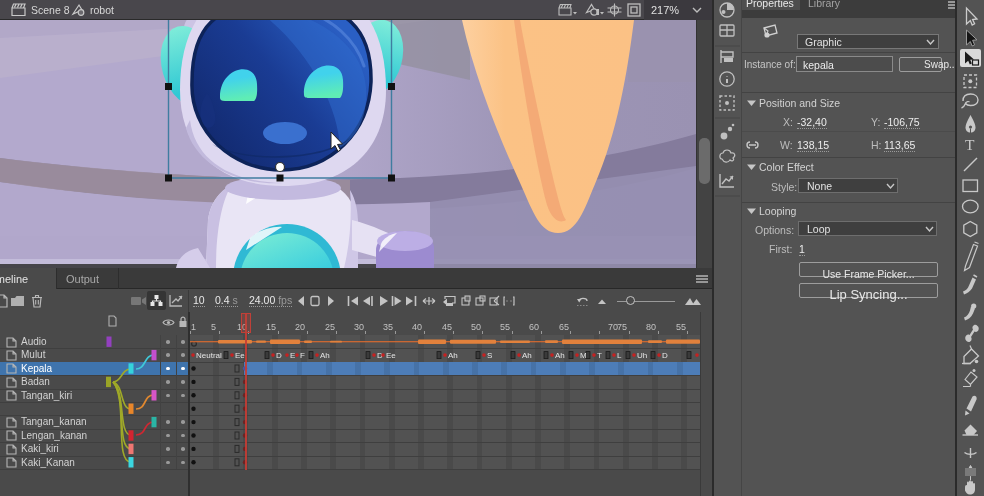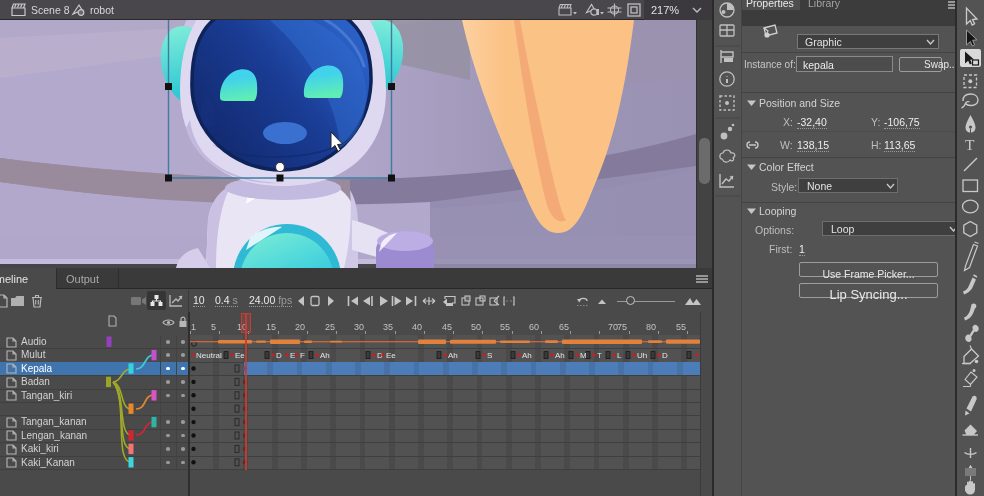--- a/index.html
+++ b/index.html
@@ -529,21 +529,21 @@
     <path d="M6,174 V187 H20" stroke-width="1.4"></path>
     <path d="M8,184 L12,179 L15,181 L19,176" stroke-width="1.4"></path>
     <path d="M19,176 L19,180 L15.5,176.5 Z" fill="#c0c0c0" stroke="none"></path>
   </g>
 </svg>
 </div>
 <div class="abs" style="left:741px;top:0;width:1px;height:496px;background:#454545;"></div>
 
 <div class="abs" id="props" style="left:742px;top:0;width:213px;height:496px;background:#535353;">
 
-  <div class="abs" style="left:0;top:0;width:213px;height:26px;background:#3c3c3c;">
+  <div class="abs" style="left:0;top:0;width:213px;height:18px;background:#3c3c3c;">
     <div class="abs" style="left:0;top:0;width:58px;height:10px;background:#4e4e4e;"></div>
     <div class="abs" style="left:4px;top:-3px;font-size:10.5px;color:#e8e8e8;white-space:nowrap;">Properties</div>
     <div class="abs" style="left:66px;top:-3px;font-size:10.5px;color:#a2a2a2;white-space:nowrap;">Library</div>
     <svg class="abs" style="left:206px;top:1px;" width="11" height="8" viewBox="0 0 11 8">
           <path d="M0,1 H11 M0,4 H11 M0,7 H11" stroke="#b5b5b5" stroke-width="1.3"></path>
         </svg>
   </div>
 
   <svg class="abs" style="left:18px;top:23px;" width="19" height="17" viewBox="0 0 19 17">
     <path d="M4,5 L15,2 L17,10 L6,13 Z" fill="none" stroke="#d0d0d0" stroke-width="1.3"></path>
@@ -598,21 +598,21 @@
           <path d="M1,1 L4.5,5 L8,1" fill="none" stroke="#c8c8c8" stroke-width="1.4"></path>
         </svg>
   </div>
   <div class="abs" style="left:0;top:202px;width:213px;height:1px;background:#434343;"></div>
 
   <svg class="abs" style="left:5px;top:208px;" width="9" height="6" viewBox="0 0 9 6">
         <path d="M0,0.5 L9,0.5 L4.5,6 Z" fill="#c6c6c6"></path>
       </svg>
   <div class="abs" style="left:17px;top:205px;font-size:10.5px;color:#d2d2d2;">Looping</div>
   <div class="abs" style="left:13px;top:224px;font-size:10.5px;color:#bdbdbd;">Options:</div>
-  <div class="abs" style="left:56px;top:221px;width:139px;height:15px;background:#3f3f3f;border:1px solid #6e6e6e;margin-left:24px;">
+  <div class="abs" style="left:56px;top:221px;width:139px;height:15px;background:#3f3f3f;border:1px solid #6e6e6e;">
     <div class="abs" style="left:8px;top:1px;font-size:10.5px;color:#e2e2e2;">Loop</div>
     <svg class="abs" style="left:126px;top:4px;" width="9" height="7" viewBox="0 0 9 7">
           <path d="M1,1 L4.5,5 L8,1" fill="none" stroke="#c8c8c8" stroke-width="1.4"></path>
         </svg>
   </div>
   <div class="abs" style="left:27px;top:243px;font-size:10.5px;color:#bdbdbd;">First:</div>
   <div class="abs hot" style="left:57px;top:243px;font-size:10.5px;color:#ececec;">1</div>
   <div class="abs" style="left:57px;top:262px;width:139px;height:15px;border:1px solid #9d9d9d;border-radius:2px;text-align:center;">
     <span style="font-size:10.5px;color:#e8e8e8;position:relative;top:1px;">Use Frame Picker...</span>
   </div>

